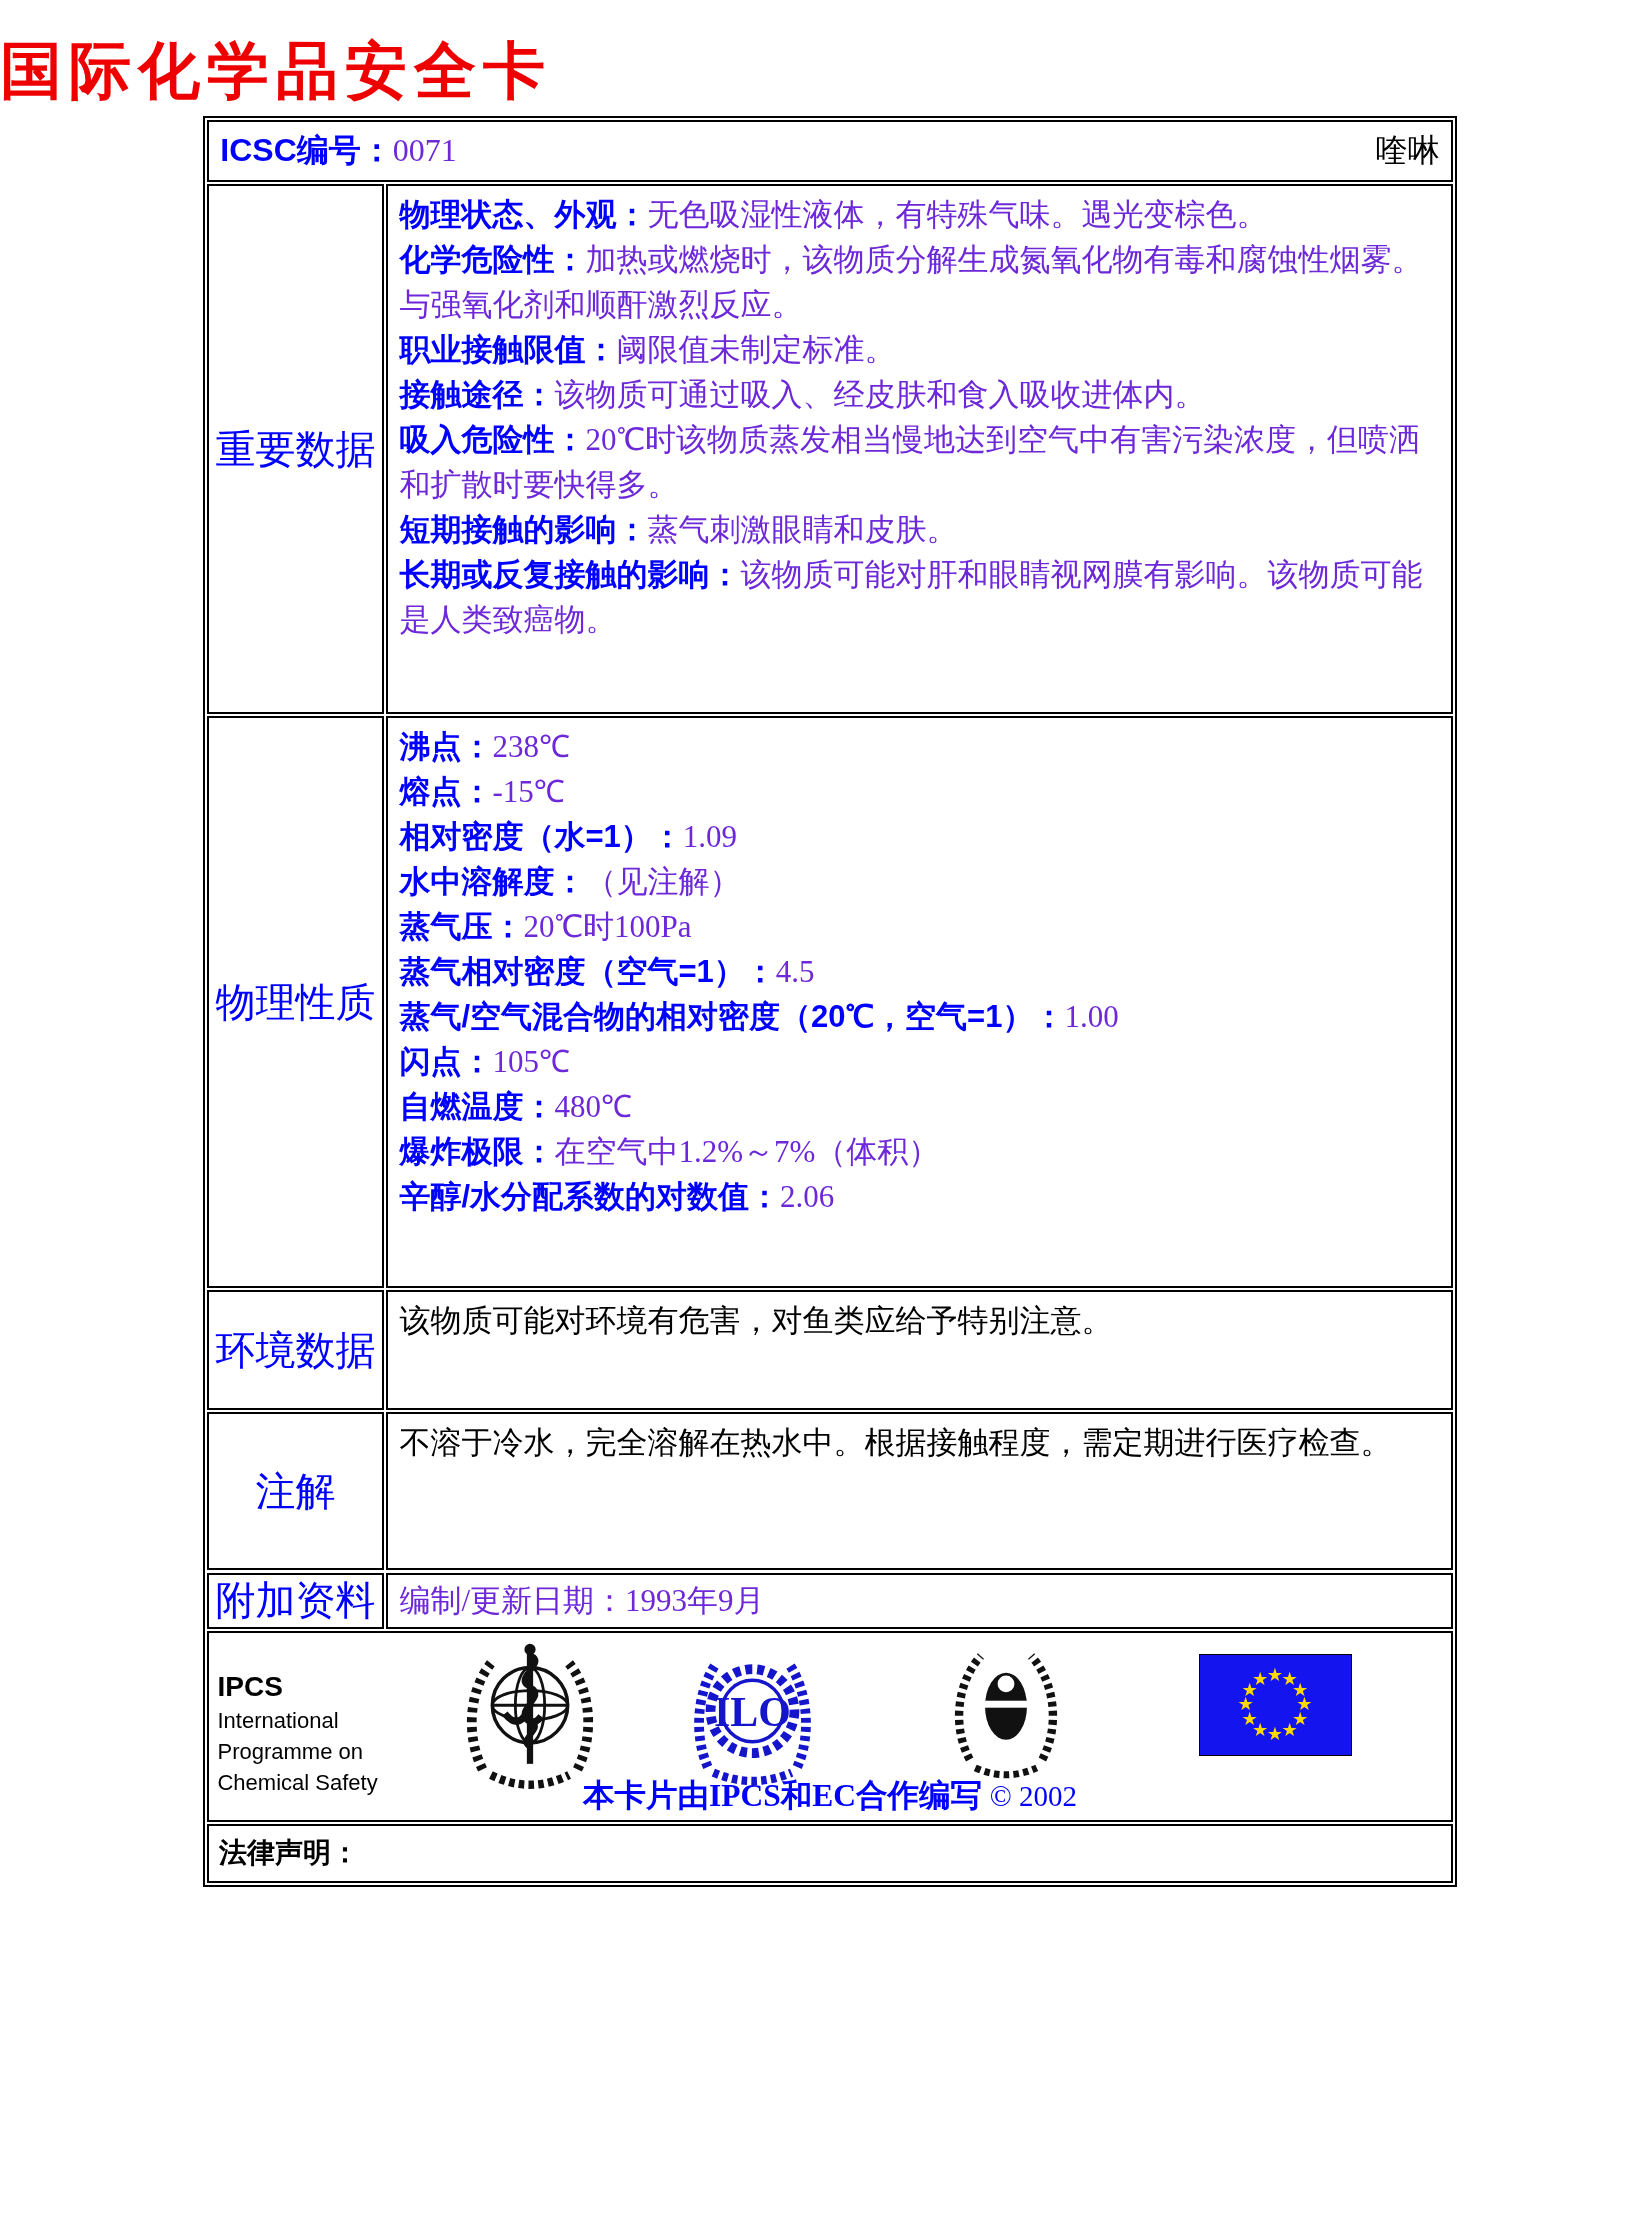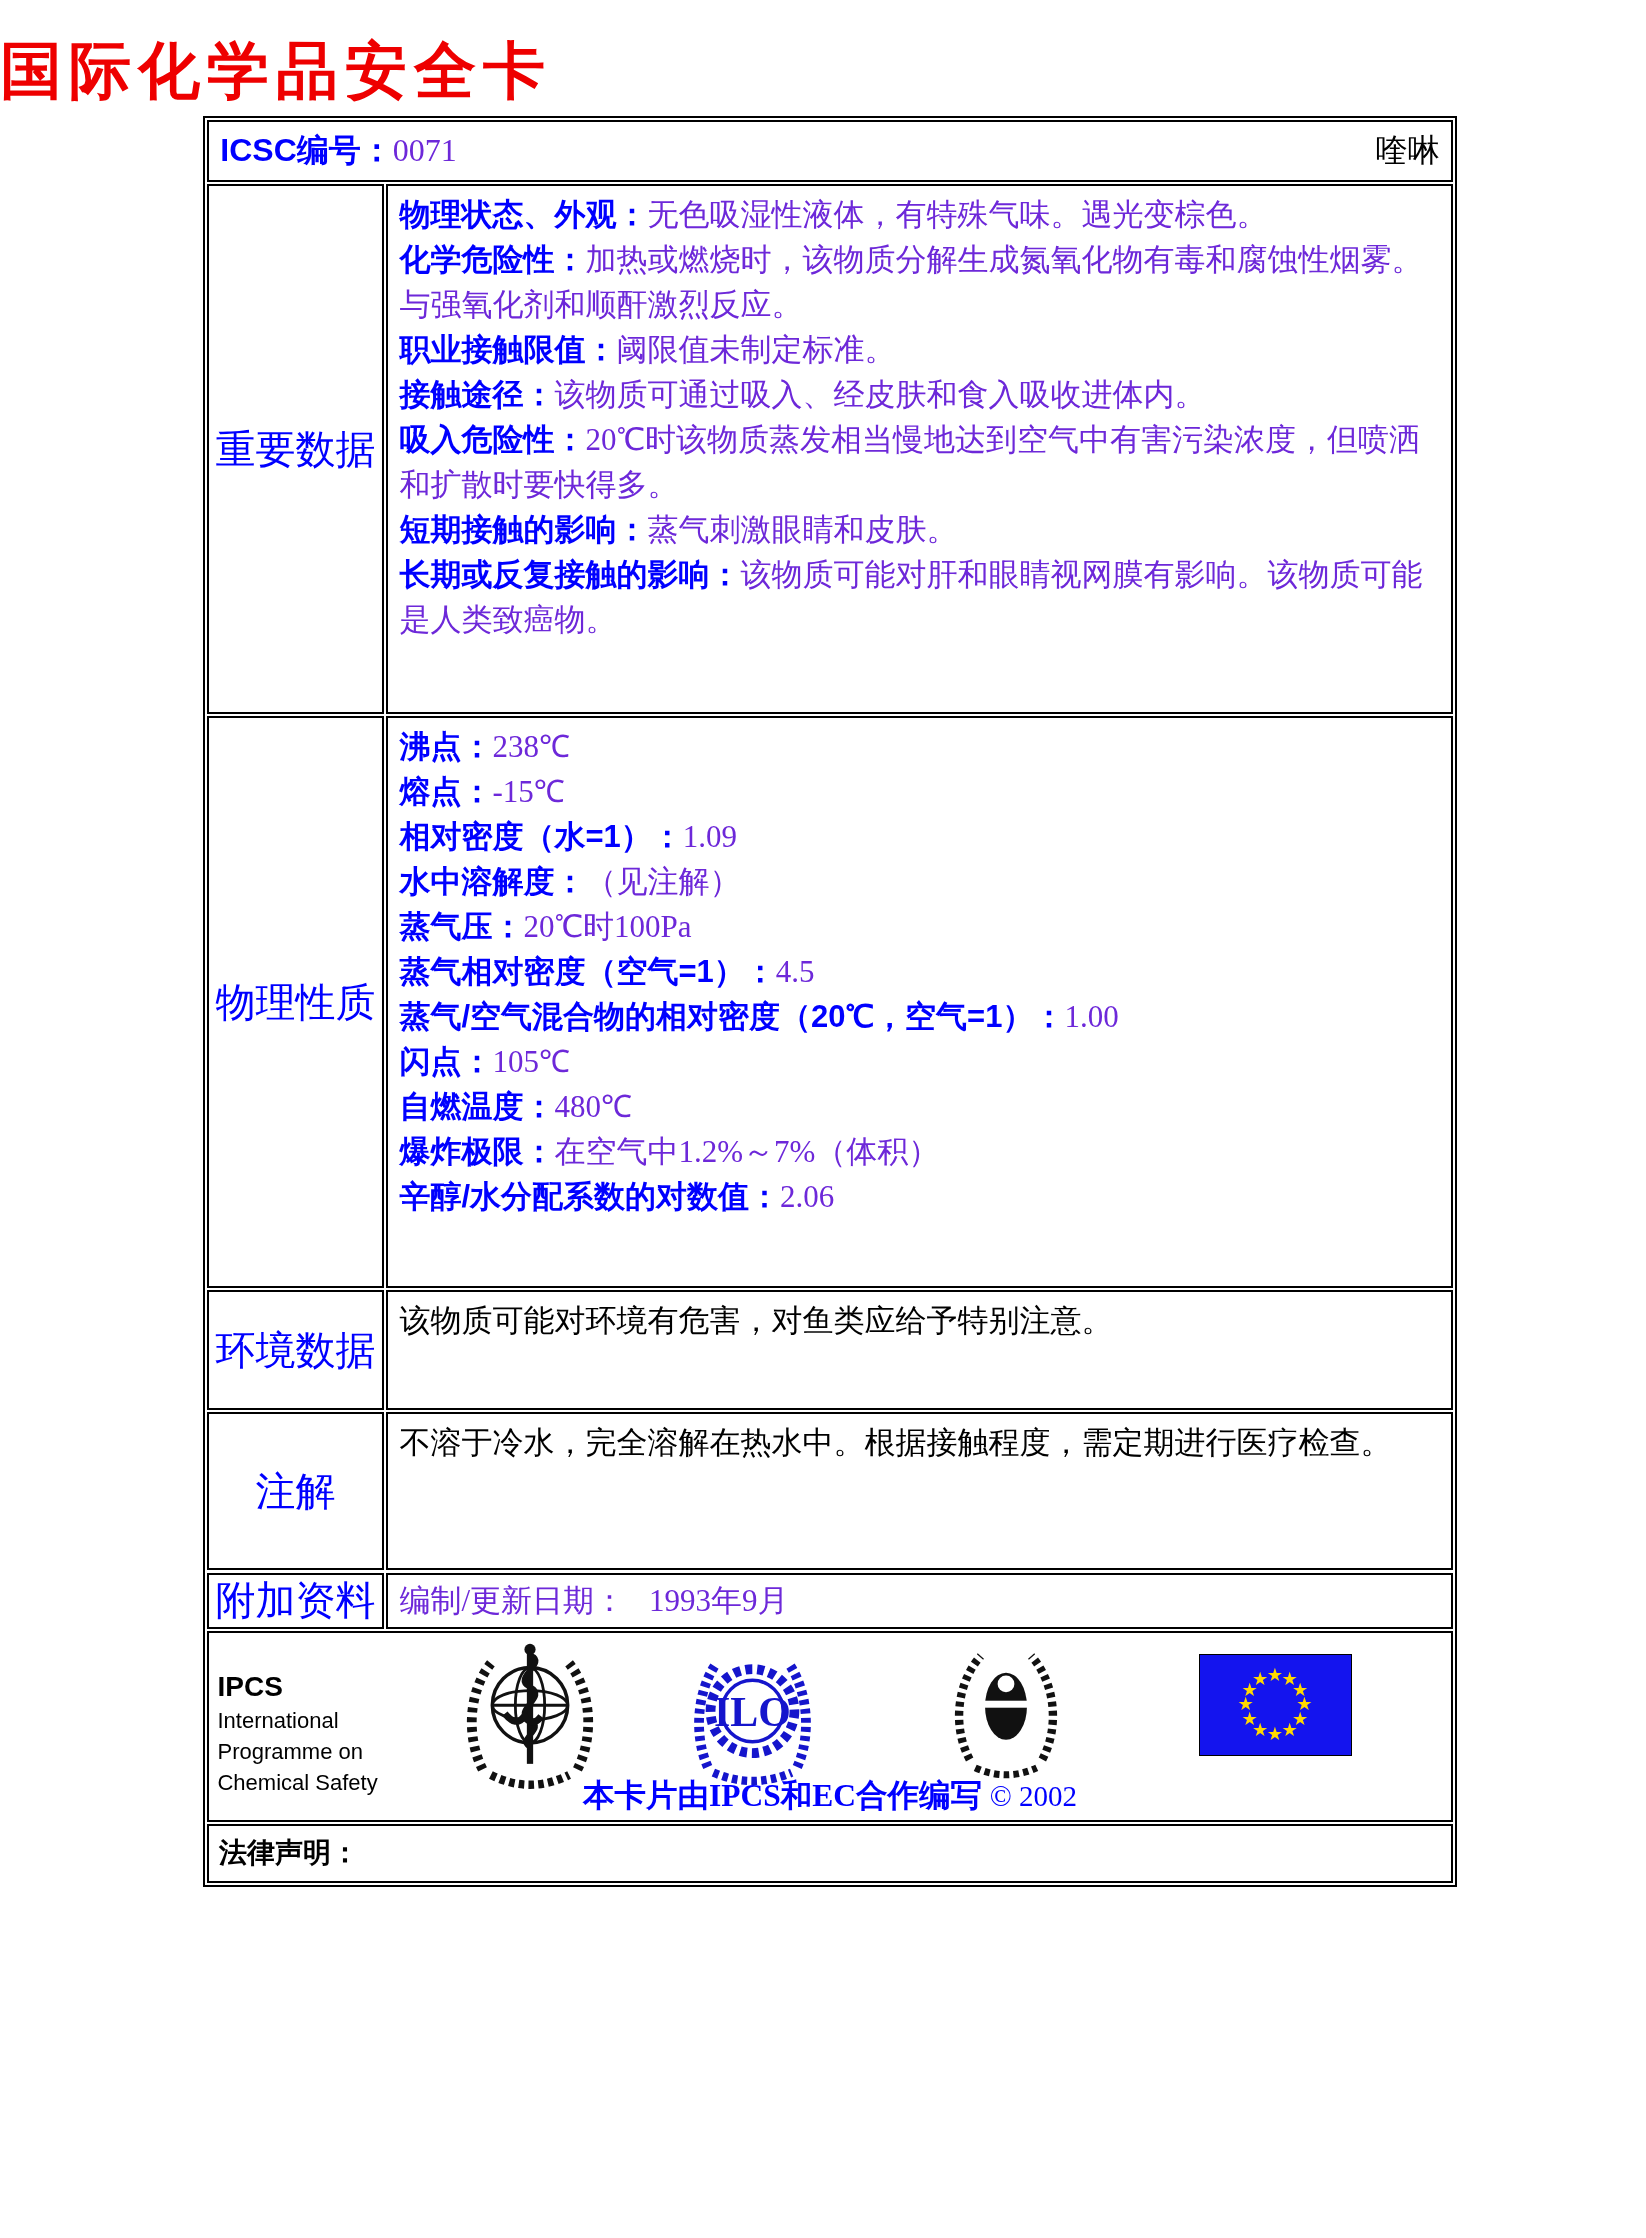--- a/index.html
+++ b/index.html
@@ -33,21 +33,21 @@
   .r-extra  { height:56px; }
   .r-logos  { height:191px; }
   .r-legal  { height:59px; }
   .header-cell {
     flex:1; display:flex; justify-content:space-between; align-items:center;
     padding:0 11.2px; font-size:32px;
   }
   .k { color:#0000ff; font-family:"Liberation Sans", sans-serif; font-weight:bold;margin-top:44px; }
   .v { color:#6d28d9;font-family:Liberation Serif, serif; }
   .chem { color:#000; }
-  .extra-cell { display:flex; align-items:center; padding:0 11.2px; font-size:31px;gap:24px; }
+  .extra-cell { display:flex; align-items:center; padding:0 11.2px; font-size:31px; }
   .logos-cell { flex:1; position:relative; }
   .ipcs-block { position:absolute; left:8.4px; top:36px; font-family:"Liberation Sans", sans-serif; }
   .ipcs-title { font-size:28px; font-weight:bold; line-height:36px; }
   .ipcs-line  { font-size:22px; line-height:31px; }
   .logo { position:absolute; }
   .unep-caption {
     position:absolute; left:727px; top:148px; width:140px; text-align:center;
     font-family:"Liberation Serif", serif; font-weight:bold; font-size:32px; letter-spacing:1.4px;margin-top:39px;
   }
   .eu-flag {

